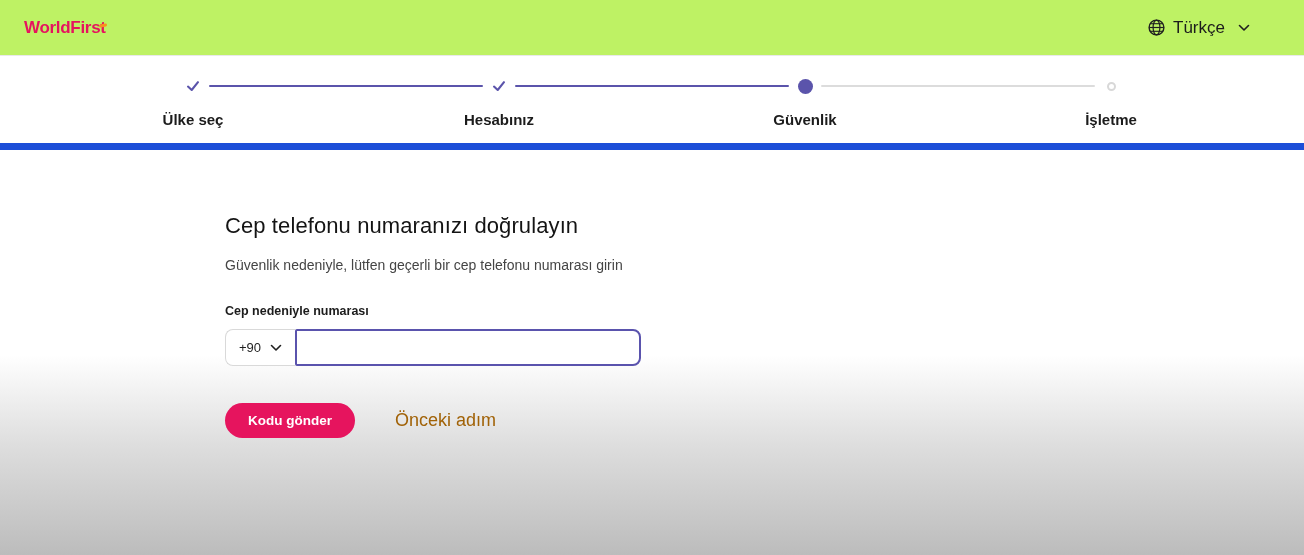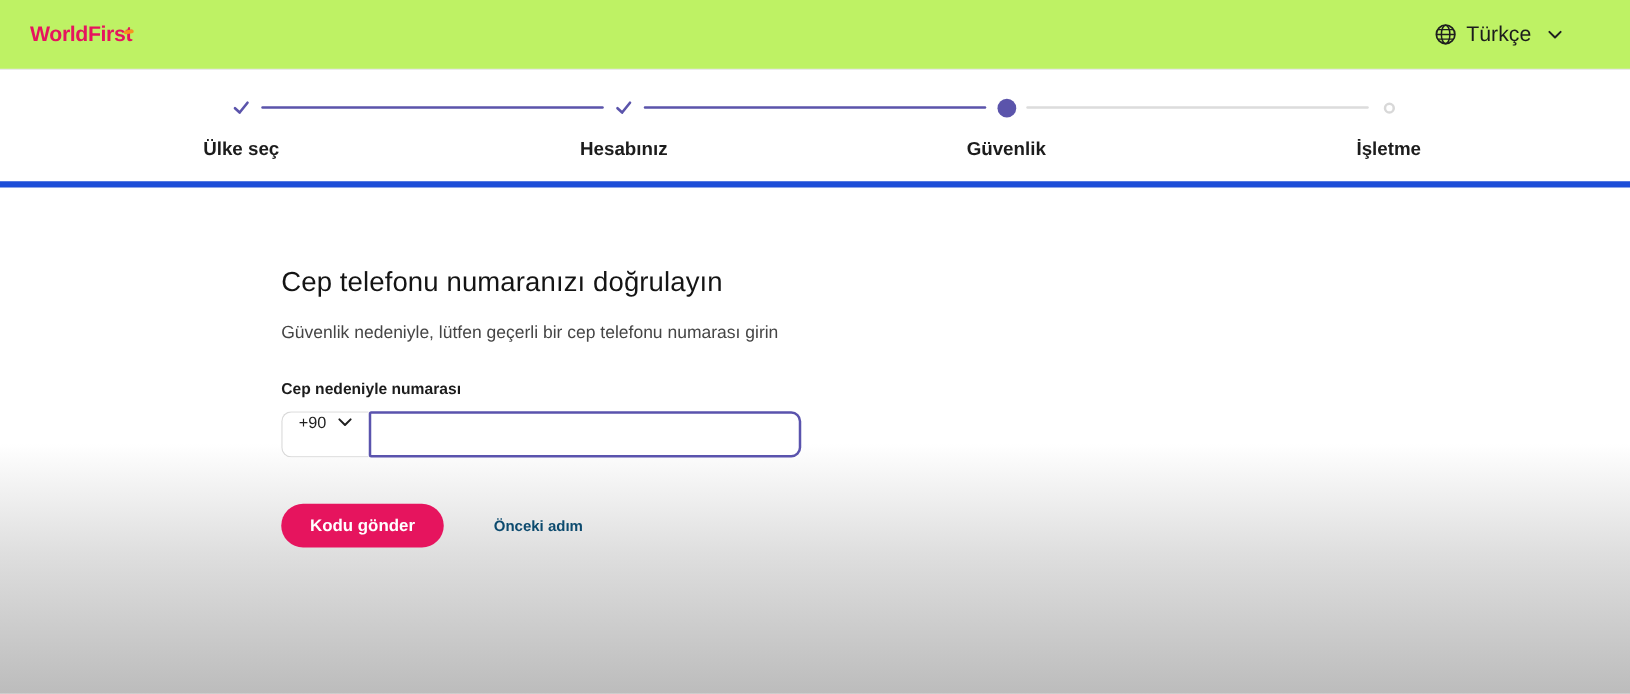--- a/index.html
+++ b/index.html
@@ -46,21 +46,21 @@
   }
   .lang-switch .globe { margin-right: 8px; display: flex; }
   .lang-switch .chev { margin-left: 13px; display: flex; }
   .login-area { display: flex; align-items: center; }
   .login-question { color: #2b2b2b; }
   .login-link { color: #6f66d9; margin-left: 5px; text-decoration: none; cursor: pointer; }
 
   
   .stepper {
     background: #ffffff;
-    border-bottom: 5px solid #1d4ed8;
+    border-bottom: 7px solid #1d4ed8;
     padding: 22px 40px 0;
     height: 94px;
   }
   .step-icons {
     position: relative;
     display: grid;
     grid-template-columns: repeat(4, 1fr);
     justify-items: center;
     align-items: center;
     height: 16px;
@@ -123,20 +123,21 @@
     width: 416px;
     height: 37px;
   }
   .country-select {
     width: 70px;
     border: 1px solid #d9d9d9;
     border-right: none;
     border-radius: 8px 0 0 8px;
     background: #ffffff;
     display: flex;
+    align-items: center;
     justify-content: center;
     gap: 9px;
     font-size: 13px;
     color: #1f1f1f;
     cursor: pointer;
   }
   .phone-input {
     flex: 1;
     border: 2px solid #5a53ad;
     border-radius: 2px 8px 8px 2px;
@@ -161,23 +162,23 @@
     font-weight: bold;
     border: none;
     border-radius: 18px;
     padding: 10px 23px;
     cursor: pointer;
   }
   .btn-link {
     background: none;
     border: none;
     font-family: "Liberation Sans", sans-serif;
-    font-size: 12px;
-    font-weight: bold;
-    color: #0c4a6e;
+    font-size: 18px;
+    font-weight: normal;
+    color: #a16207;
     cursor: pointer;
   }
 </style>
 </head>
 <body>
 
 <div class="header">
   <div class="logo"><span>WorldFirs</span><span class="logo-t">t</span></div>
 
   <div class="header-right">

